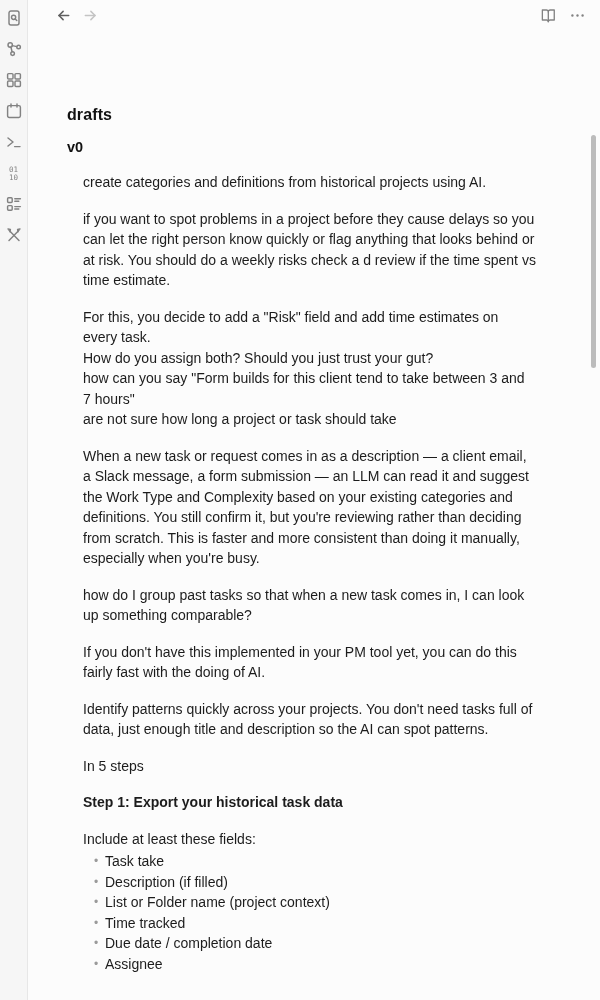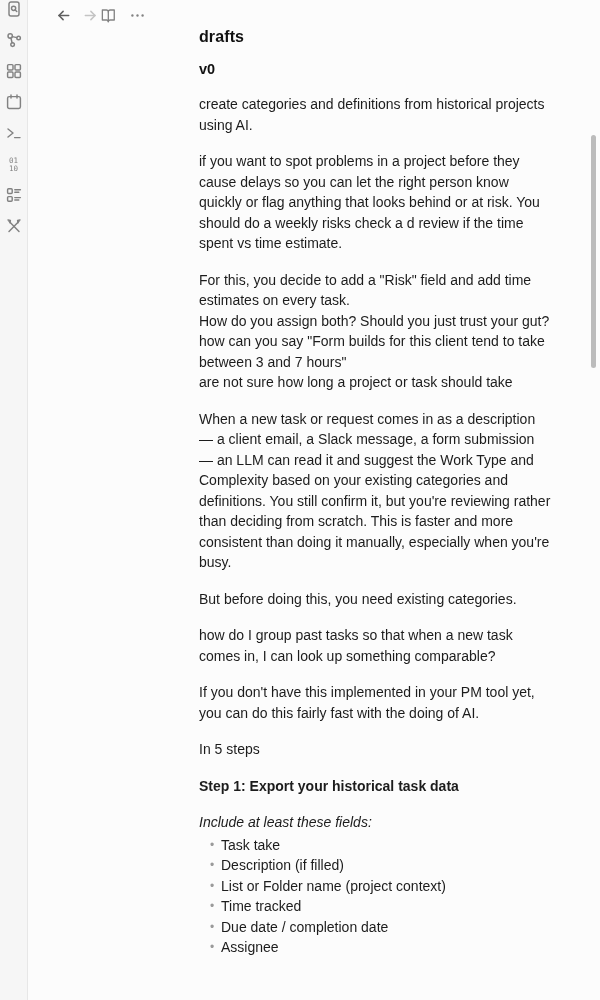--- a/index.html
+++ b/index.html
@@ -9,50 +9,50 @@
     background:#fcfcfc; color:#1c1c1c; overflow:hidden;
     position:relative;
   }
   .app { display:flex; width:600px; height:1000px; }
 
   
   .ribbon {
     width:28px; height:100%; background:#f6f6f6;
     border-right:1px solid #e7e7e7;
     display:flex; flex-direction:column; align-items:center;
-    gap:13px; flex-shrink:0;
+    padding-top:9px; gap:13px; flex-shrink:0;
   }
   .ribbon-btn {
     width:18px; height:18px; display:flex; align-items:center; justify-content:center;
     cursor:pointer; background:none; border:none; padding:0;
   }
   .ribbon-btn svg { display:block; }
 
   
-  .main { flex:1; display:flex; flex-direction:row; position:relative; background:#fcfcfc; }
+  .main { flex:1; display:flex; flex-direction:column; position:relative; background:#fcfcfc;gap:44px; }
   .topbar {
     height:34px; display:flex; align-items:center;
     padding:0 14px 0 26px;
   }
   .nav-arrows { display:flex; gap:9px; align-items:center; }
   .topbar-spacer { flex:1; }
   .topbar-right { display:flex; gap:11px; align-items:center; }
   .icon-btn { background:none; border:none; padding:0; cursor:pointer; width:18px; height:18px;
     display:flex; align-items:center; justify-content:center; }
 
   
   .doc {
     padding:28px 48px 0 39px;
     max-width:572px;
   }
   .doc-title { font-size:16px; font-weight:bold; color:#111; margin-bottom:15px; letter-spacing:.1px; }
   .doc-subtitle { font-size:14.5px; font-weight:bold; color:#111; margin-bottom:17px; }
-  .blk { font-size:14px; line-height:20.5px; margin:16px 0; white-space:pre-wrap; }
+  .blk { font-size:14px; line-height:20.5px; margin:16px 16px; white-space:pre-wrap; }
   .blk.heading { font-weight:bold; }
-  .blk.tight { margin-bottom:2px;font-style:italic; }
+  .blk.tight { margin-bottom:2px; }
   ul.blk.list { list-style:none; margin-top:0; white-space:normal; }
   ul.blk.list li { padding-left:22px; position:relative; }
   ul.blk.list li::before {
     content:"•"; position:absolute; left:11px; top:0;
     color:#9a9a9a; font-size:12px; line-height:20.5px;
   }
 
   
   .scrollbar-thumb {
     position:absolute; right:4px; top:135px; width:5px; height:233px;
@@ -191,23 +191,23 @@
       <h1 class="doc-title">drafts</h1>
       <h2 class="doc-subtitle">v0</h2>
       <div>
           <div class="blk para">create categories and definitions from historical projects using AI.</div>
           <div class="blk para">if you want to spot problems in a project before they cause delays so you can let the right person know quickly or flag anything that looks behind or at risk. You should do a weekly risks check a d review if the time spent vs time estimate.</div>
           <div class="blk para">For this, you decide to add a "Risk" field and add time estimates on every task.
 How do you assign both? Should you just trust your gut?
 how can you say "Form builds for this client tend to take between 3 and 7 hours"
 are not sure how long a project or task should take</div>
           <div class="blk para">When a new task or request comes in as a description — a client email, a Slack message, a form submission — an LLM can read it and suggest the Work Type and Complexity based on your existing categories and definitions. You still confirm it, but you're reviewing rather than deciding from scratch. This is faster and more consistent than doing it manually, especially when you're busy.</div>
-          <div class="blk para">But before doing this, you need existing categories.</div>
           <div class="blk para">how do I group past tasks so that when a new task comes in, I can look up something comparable?</div>
           <div class="blk para">If you don't have this implemented in your PM tool yet, you can do this fairly fast with the doing of AI.</div>
+          <div class="blk para">Identify patterns quickly across your projects. You don't need tasks full of data, just enough title and description so the AI can spot patterns.</div>
           <div class="blk para">In 5 steps</div>
           <div class="blk heading">Step 1: Export your historical task data</div>
           <div class="blk para tight">Include at least these fields:</div>
           <ul class="blk list">
             <li>Task take</li>
             <li>Description (if filled)</li>
             <li>List or Folder name (project context)</li>
             <li>Time tracked</li>
             <li>Due date / completion date</li>
             <li>Assignee</li>

